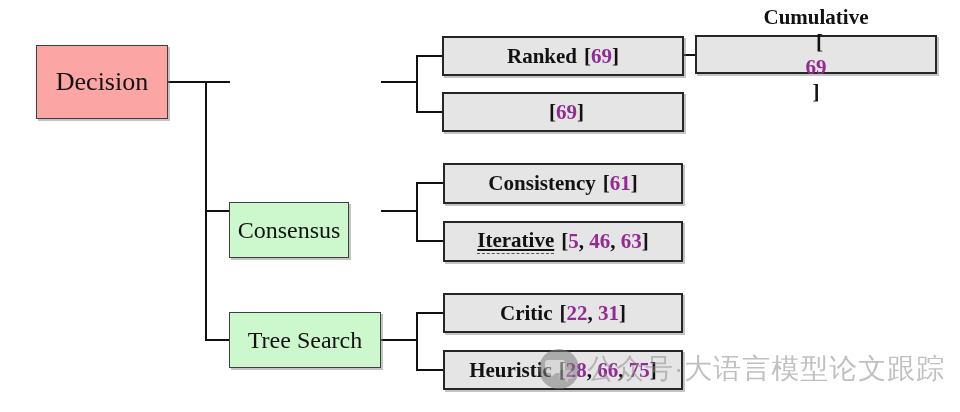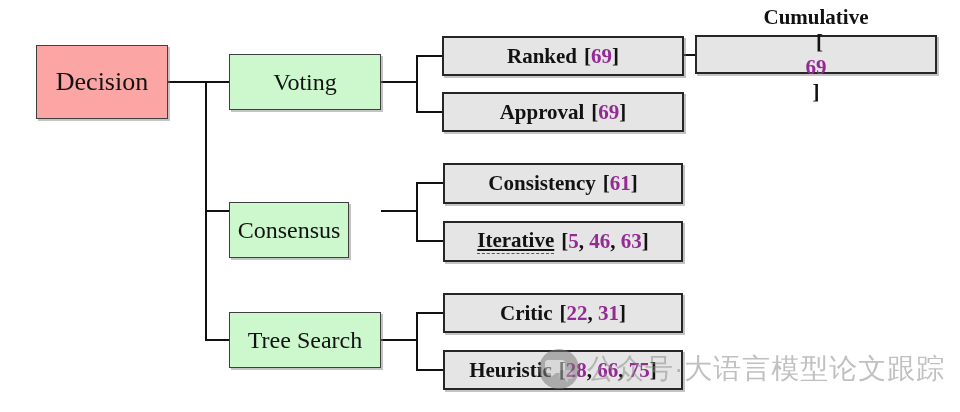--- a/index.html
+++ b/index.html
@@ -56,44 +56,40 @@
 
   <div class="line" style="left:381px; top:339px; width:37px; height:2px;"></div>
   <div class="line" style="left:416px; top:312px; width:2px; height:59px;"></div>
   <div class="line" style="left:416px; top:312px; width:28px; height:2px;"></div>
   <div class="line" style="left:416px; top:369px; width:28px; height:2px;"></div>
 
   <div class="node root" style="left:36px; top:45px; width:132px; height:74px;">
     <span>Decision</span>
   </div>
 
-  <div class="node branch" style="left:229px; top:54px; width:152px; height:56px;">
-    <span>Voting</span>
-  </div>
   <div class="node branch" style="left:229px; top:171px; width:120px; height:56px;margin-top:31px;">
     <span>Consensus</span>
   </div>
   <div class="node branch" style="left:229px; top:312px; width:152px; height:56px;">
     <span>Tree Search</span>
   </div>
 
   <div class="node leaf" style="left:442px; top:36px; width:242px; height:40px;">
     <span>Ranked</span>
       <span class="open">[</span>
       <span class="ref">69</span>
       <span>]</span>
   </div>
   <div class="node leaf" style="left:695px; top:35px; width:242px; height:39px;flex-direction:column;">
     <span>Cumulative</span>
       <span class="open">[</span>
       <span class="ref">69</span>
       <span>]</span>
   </div>
   <div class="node leaf" style="left:442px; top:92px; width:242px; height:40px;">
-    <span>Approval</span>
       <span class="open">[</span>
       <span class="ref">69</span>
       <span>]</span>
   </div>
 
   <div class="node leaf" style="left:443px; top:163px; width:240px; height:41px;">
     <span>Consistency</span>
       <span class="open">[</span>
       <span class="ref">61</span>
       <span>]</span>

